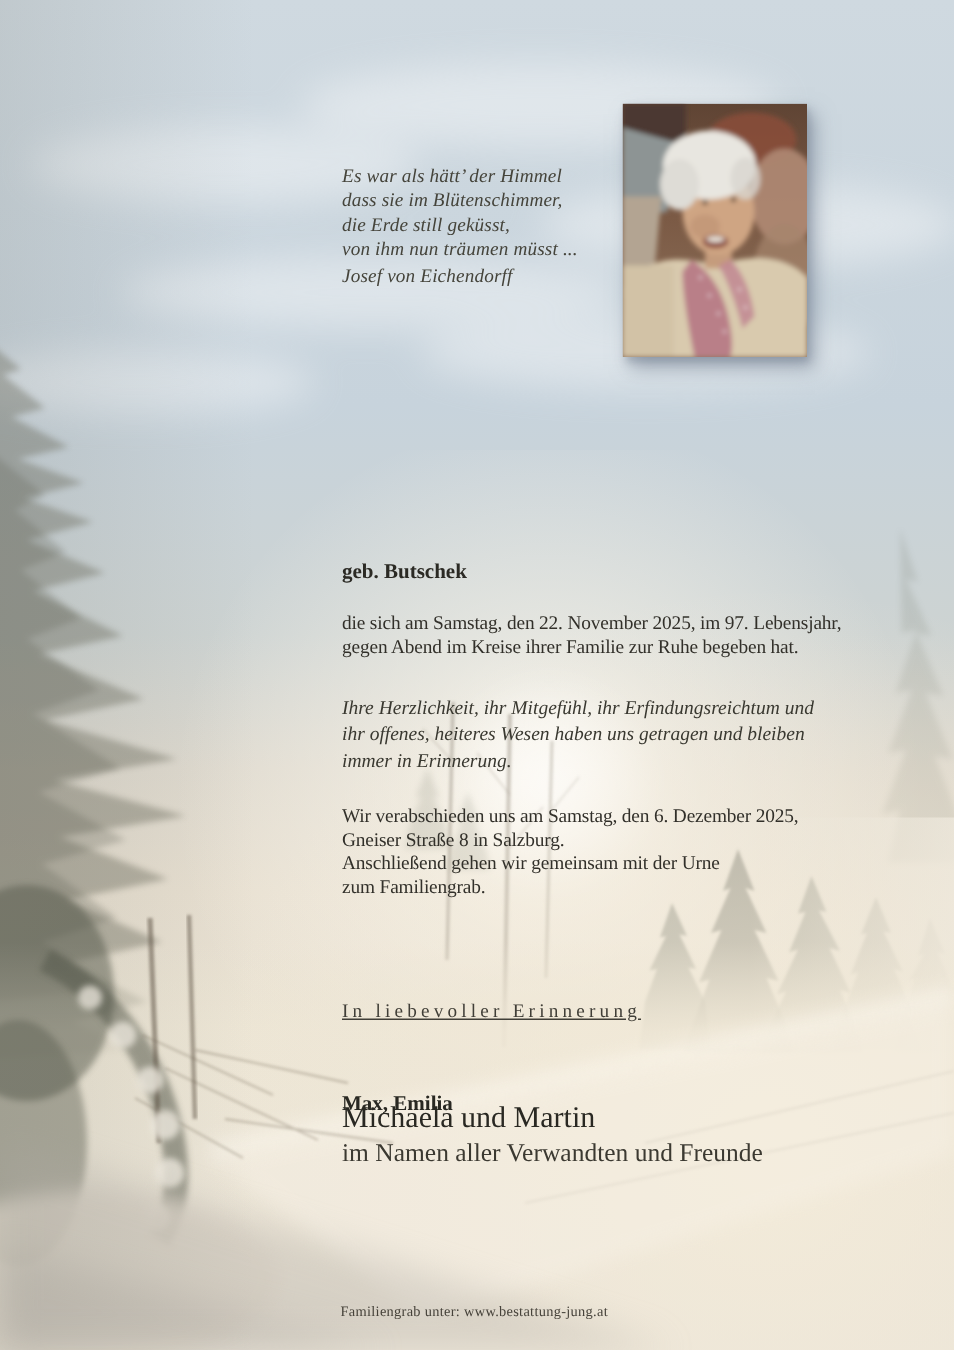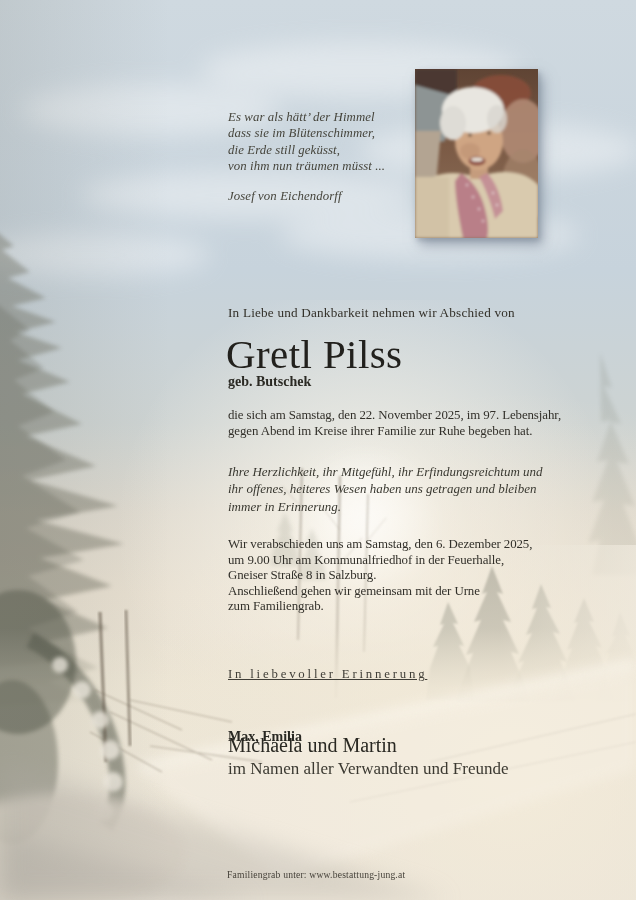--- a/index.html
+++ b/index.html
@@ -10,21 +10,21 @@
   }
   .bg{position:absolute;left:0;top:0;width:636px;height:900px;display:block;}
   .photo{
     position:absolute;left:415px;top:69px;width:123px;height:169px;
     box-shadow:5px 7px 12px rgba(108,120,138,.55),2px 3px 5px rgba(108,120,138,.35);
     overflow:hidden;
   }
   .photo svg{display:block;width:123px;height:169px;}
   .txt{position:absolute;color:#2e2d28;white-space:nowrap;}
   .poem{left:228px;top:109px;font-style:italic;font-size:12.8px;line-height:16.4px;color:#45443b;letter-spacing:.1px;}
-  .poem-attribution{margin-top:13px;}
+  .poem-attribution{margin-top:1px;}
   .intro{left:228px;top:305px;font-size:13.2px;letter-spacing:.2px;color:#333029;}
   .name{left:226px;top:332px;font-size:41px;line-height:44px;color:#22211d;letter-spacing:.4px;}
   .maiden{left:228px;top:374px;font-size:14px;font-weight:bold;color:#2b2a24;text-align:center;}
   .notice{left:228px;top:408px;font-size:12.9px;line-height:15.6px;letter-spacing:-.1px;color:#32302a;}
   .tribute{left:228px;top:463px;font-style:italic;font-size:13px;line-height:17.3px;color:#393830;}
   .funeral{left:228px;top:537px;font-size:12.9px;line-height:15.6px;letter-spacing:-.1px;color:#32302a;}
   .remembrance-heading{left:228px;top:667px;font-size:12.8px;letter-spacing:2.8px;color:#403e37;text-decoration:underline;}
   .mourner1{left:228px;top:734px;font-size:20px;font-weight:normal;color:#292822;}
   .mourner2{left:228px;top:729px;font-size:14px;font-weight:bold;color:#292822;}
   .closing{left:228px;top:759px;font-size:17px;color:#3b3931;}
@@ -222,39 +222,36 @@
   </div>
 
   <div class="txt poem">
     <div>Es war als hätt’ der Himmel</div>
     <div>dass sie im Blütenschimmer,</div>
     <div>die Erde still geküsst,</div>
     <div>von ihm nun träumen müsst ...</div>
     <div class="poem-attribution">Josef von Eichendorff</div>
   </div>
 
-  <div class="txt intro">In Liebe und Dankbarkeit nehmen wir Abschied von</div>
-
-  <div class="txt name">Gretl Pilss</div>
+
   <div class="txt maiden">geb. Butschek</div>
 
   <div class="txt notice">
     <div>die sich am Samstag, den 22. November 2025, im 97. Lebensjahr,</div>
     <div>gegen Abend im Kreise ihrer Familie zur Ruhe begeben hat.</div>
   </div>
 
   <div class="txt tribute">
     <div>Ihre Herzlichkeit, ihr Mitgefühl, ihr Erfindungsreichtum und</div>
     <div>ihr offenes, heiteres Wesen haben uns getragen und bleiben</div>
     <div>immer in Erinnerung.</div>
   </div>
 
   <div class="txt funeral">
     <div>Wir verabschieden uns am Samstag, den 6. Dezember 2025,</div>
-    <div>um 9.00 Uhr am Kommunalfriedhof in der Feuerhalle,</div>
     <div>Gneiser Straße 8 in Salzburg.</div>
     <div>Anschließend gehen wir gemeinsam mit der Urne</div>
     <div>zum Familiengrab.</div>
   </div>
 
   <div class="txt remembrance-heading">In liebevoller Erinnerung</div>
   <div class="txt mourner1">Michaela und Martin</div>
   <div class="txt mourner2">Max, Emilia</div>
   <div class="txt closing">im Namen aller Verwandten und Freunde</div>
 

